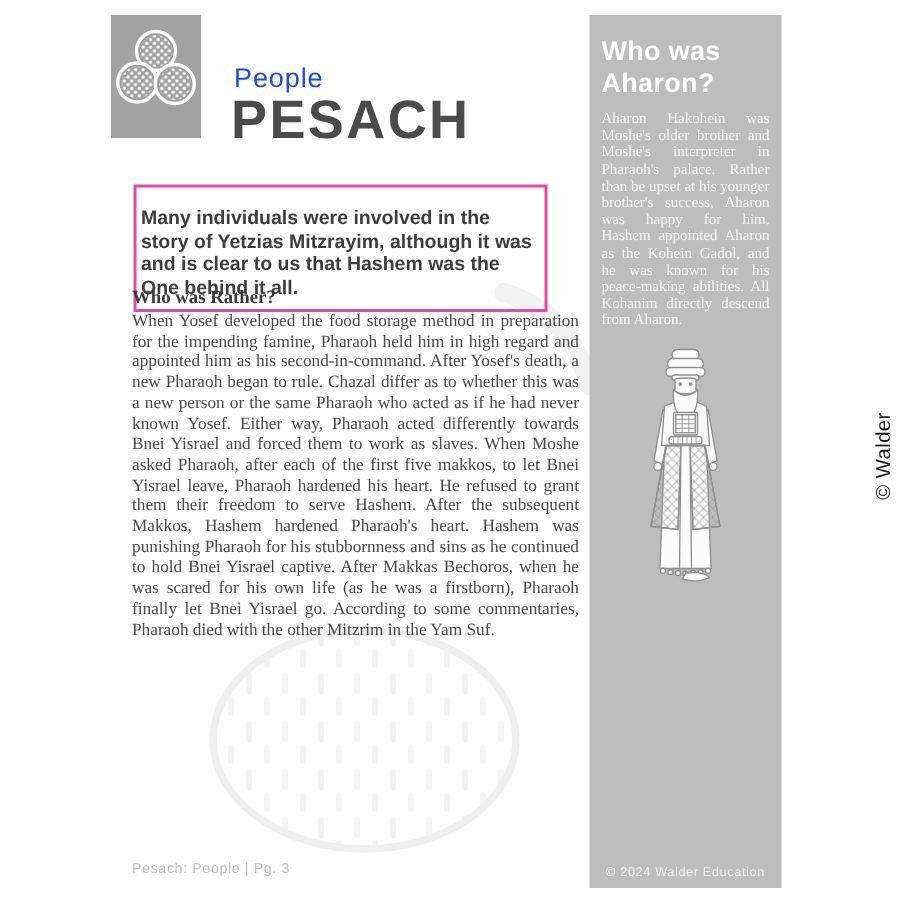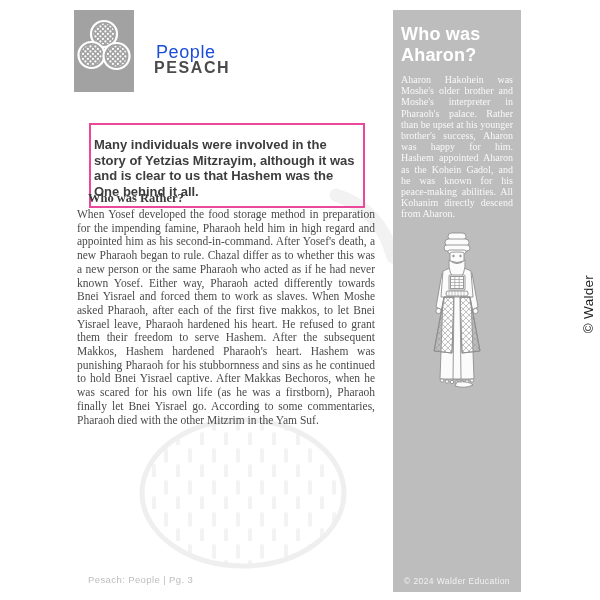--- a/index.html
+++ b/index.html
@@ -12,40 +12,40 @@
   .logo-square {
     position:absolute; left:74px; top:10px; width:60px; height:82px;
     background:#a2a2a2;
   }
   .logo-square svg { position:absolute; inset:0; }
   .eyebrow {
     position:absolute; left:156px; top:42px; font-size:18px;
     color:#1d4ed8; letter-spacing:.6px;
   }
   .page-title {
-    position:absolute; left:154px; top:59px; font-size:16px; font-weight:700;
+    position:absolute; left:154px; top:59px; font-size:36px; font-weight:700;
     color:#4b4b4b; letter-spacing:1.6px;
   }
   
   .intro-box {
     position:absolute; left:89px; top:123px; width:276px;
     border:2px solid #ec4899; background:transparent;
     padding:12px 2px 7px 3px;
   }
   .intro-box p {
     font-size:13px; font-weight:700; line-height:15.5px; color:#3d3d3d;
   }
   
   .section-heading {
     position:absolute; left:88px; top:191px;
     font-family:"Liberation Serif", serif; font-weight:700;
     font-size:12.5px; color:#3a3a3a;
   }
   .body-par {
-    position:absolute; left:77px; top:208px; width:298px;
+    position:absolute; left:88px; top:208px; width:298px;
     font-family:"Liberation Serif", serif; font-size:11.5px;
     line-height:13.7px; text-align:justify; color:#4a4a4a;
   }
   
   .matzah-watermark { position:absolute; left:130px; top:413px; z-index:0; }
   .swoosh-watermark { position:absolute; left:320px; top:183px; z-index:0; }
   .above { z-index:2; }
   
   .sidebar {
     position:absolute; left:393px; top:10px; width:128px; height:582px;

